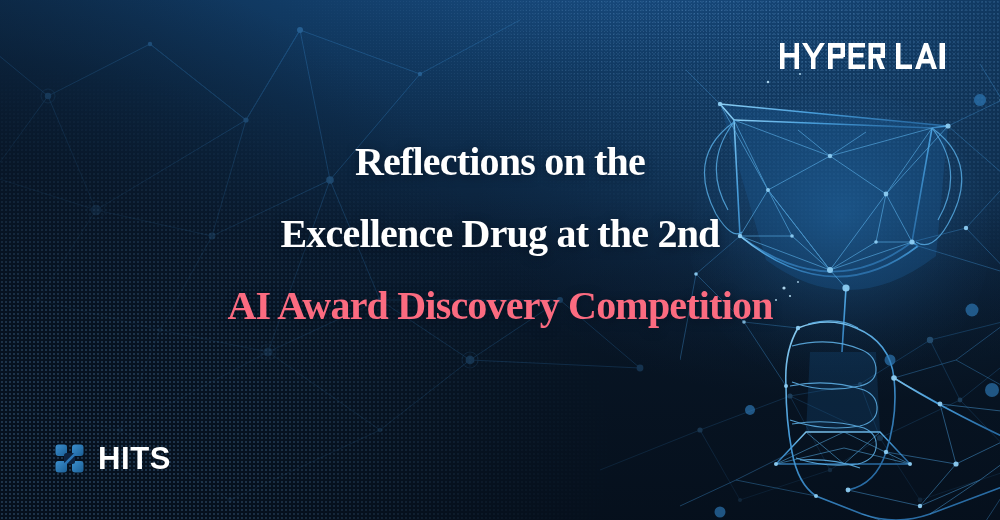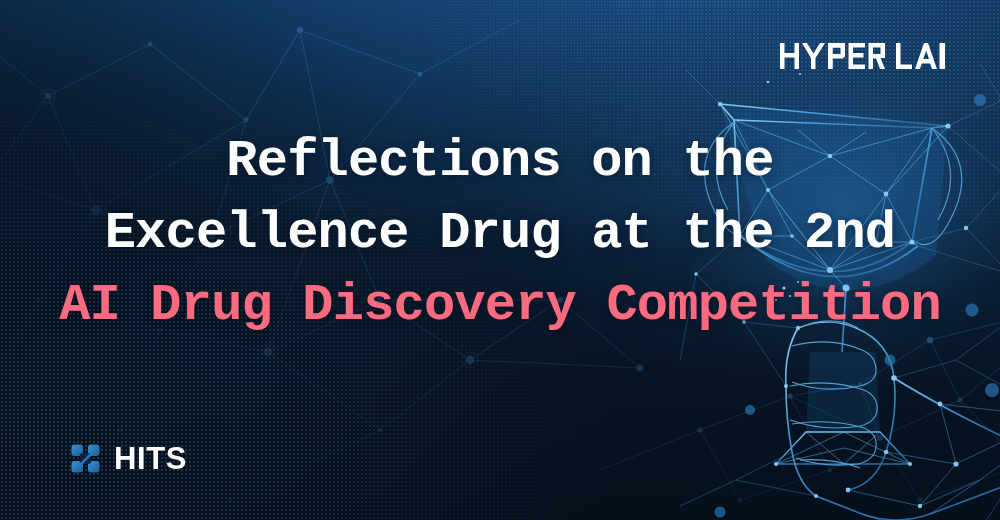--- a/index.html
+++ b/index.html
@@ -77,34 +77,34 @@
   
   .headline {
     position:absolute;
     left:0; right:0;
     top:126px;
     text-align:center;
     z-index:6;
     padding:0 40px;
   }
   .hl-line {
-    font-family:Liberation Mono, monospace;
+    font-family:Liberation Serif, serif;
     font-weight:700;
-    font-size:52px;
+    font-size:40px;
     line-height:72px;
     letter-spacing:-0.8px;
     white-space:nowrap;
   }
   .hl-1, .hl-2 { color:#ffffff; text-shadow:0 2px 10px rgba(4,16,30,0.55); }
   .hl-3 { color:#fb6b80; text-shadow:0 2px 10px rgba(4,16,30,0.55); }
 
   
   .hits {
     position:absolute;
-    left:71px; bottom:46px;
+    left:55px; bottom:46px;
     display:flex; align-items:center; gap:13px;
     z-index:6;
   }
   .hits-mark { display:block; }
   .hits-word {
     font-family:"Liberation Sans", sans-serif;
     font-weight:700;
     font-size:31px;
     letter-spacing:0.6px;
     color:#ffffff;
@@ -376,21 +376,21 @@
       </g>
       <g fill="#ffffff">
         <path d="M319 6h11c9 0 14 5 14 12 0 5-2 8-6 10 5 2 7 6 7 12 0 9-6 18-16 18h-10zm9 9v12h5c3 0 5-2 5-6s-2-6-5-6zm0 21v13h5c4 0 6-3 6-7s-2-6-6-6z"></path>
       </g>
     </svg>
   </div>
 
   <div class="headline">
     <div class="hl-line hl-1">Reflections on the</div>
     <div class="hl-line hl-2">Excellence Drug at the 2nd</div>
-    <div class="hl-line hl-3">AI Drug Discovery Competition</div>
+    <div class="hl-line hl-3">AI Award Discovery Competition</div>
   </div>
 
   <div class="hits">
     <svg class="hits-mark" width="30" height="30" viewBox="0 0 30 30">
       <defs>
         <linearGradient id="hg" x1="0" y1="0" x2="1" y2="1">
           <stop offset="0%" stop-color="#3c90cf"></stop>
           <stop offset="100%" stop-color="#1b5f96"></stop>
         </linearGradient>
       </defs>

